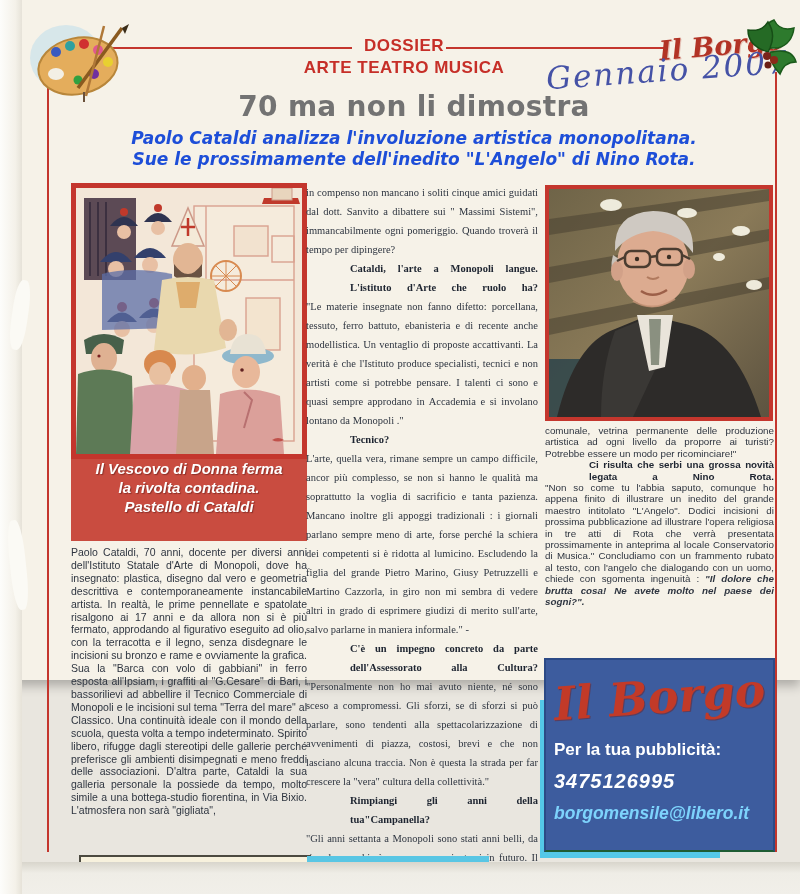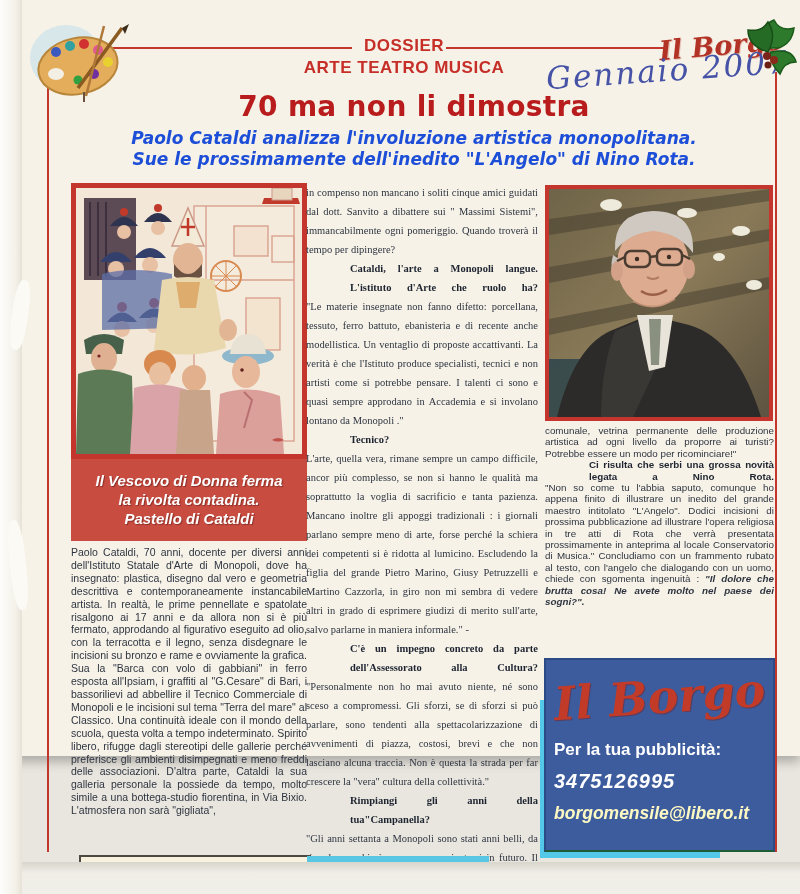--- a/index.html
+++ b/index.html
@@ -2,21 +2,21 @@
 <html lang="it"><head>
 <meta charset="utf-8">
 <style>
   html,body{margin:0;padding:0;}
   body{
     width:800px;height:894px;position:relative;overflow:hidden;
     background:#e9e6df;
     font-family:"Liberation Sans", sans-serif;
   }
   .page{
-    position:absolute;left:14px;top:0;width:786px;height:756px;
+    position:absolute;left:14px;top:0;width:786px;height:680px;
     background:#f6f2e8;
     box-shadow:0 6px 10px rgba(0,0,0,.25);
   }
   .torn-edge{
     position:absolute;left:0;top:0;width:22px;height:894px;
     background:linear-gradient(90deg,#fdfdfb 0%,#f4f1e9 70%,#e6e2d8 100%);
     z-index:5;
   }
   .tear-bump{position:absolute;background:#fbfaf5;border-radius:40%;z-index:6;}
   .below-page{
@@ -42,39 +42,39 @@
     font-family:"DejaVu Serif", serif;font-style:italic;
     font-size:31px;color:#4552a6;transform:rotate(-4deg);
     letter-spacing:2px;white-space:nowrap;z-index:3;
   }
   .vline{position:absolute;width:2px;background:#c4362d;z-index:2;}
   .vline-left{left:33px;top:88px;height:764px;}
   .vline-right{left:761px;top:72px;height:780px;}
   
   .headline{
     position:absolute;left:100px;top:90px;width:600px;text-align:center;
-    font-size:28px;font-weight:bold;color:#b91c1c;letter-spacing:.3px;
+    font-size:28px;font-weight:bold;color:#737373;letter-spacing:.3px;
     font-family:"DejaVu Sans", sans-serif;z-index:3;
   }
   .subhead{
     position:absolute;left:60px;top:128px;width:680px;text-align:center;
     font-size:17px;font-weight:bold;font-style:italic;color:#1d4ed8;
     line-height:21px;z-index:3;font-family:"DejaVu Sans", sans-serif;
   }
   
   .painting-frame{
     position:absolute;left:57px;top:183px;width:236px;height:276px;
     background:#c4362d;padding:0;z-index:3;
   }
   .painting-frame svg{position:absolute;left:5px;top:5px;}
   .caption-box{
     position:absolute;left:57px;top:459px;width:236px;height:82px;
     background:#c94c40;color:#fff;text-align:center;
     font-weight:bold;font-style:italic;font-size:15px;line-height:19px;
-    padding-top:12px;box-sizing:border-box;z-index:3;
+    padding-top:0;box-sizing:border-box;z-index:3;
     text-shadow:1px 1px 1px rgba(80,20,15,.5);
   }
   
   .photo-frame{
     position:absolute;left:531px;top:185px;width:228px;height:236px;
     background:#c4362d;z-index:3;
   }
   .photo-frame svg{position:absolute;left:4px;top:4px;}
   
   .coltext{position:absolute;overflow:hidden;color:#2e3540;text-align:justify;z-index:3;}
@@ -93,21 +93,21 @@
     background:#3d5c9e;border:2px solid #2c4a86;box-sizing:border-box;z-index:3;
     border-bottom-color:#1e5c34;
   }
   .ad-logo{
     text-align:center;font-family:"DejaVu Serif", serif;font-style:italic;font-weight:bold;
     font-size:46px;color:#c23a28;transform:rotate(-4deg);margin-top:10px;
     text-shadow:1px 1px 0 rgba(120,20,10,.4);
   }
   .ad-line1{color:#fff;font-weight:bold;font-size:17px;margin:16px 0 0 8px;}
   .ad-phone{color:#fff;font-weight:bold;font-style:italic;font-size:20px;letter-spacing:1px;margin:10px 0 0 8px;}
-  .ad-email{color:#fef9c3;font-weight:bold;font-style:italic;font-size:17.5px;margin:10px 0 0 8px;}
+  .ad-email{color:#7dd3fc;font-weight:bold;font-style:italic;font-size:17.5px;margin:10px 0 0 8px;}
   
   .frag-cream{
     position:absolute;left:65px;top:855px;width:228px;height:10px;
     background:#f7f1dd;border:2px solid #4c4a40;border-bottom:none;z-index:3;
   }
   .frag-cyan-mid{position:absolute;left:293px;top:856px;width:182px;height:9px;background:#59c6e4;z-index:3;}
   .icon-palette{position:absolute;left:26px;top:22px;z-index:3;}
   .icon-holly{position:absolute;left:740px;top:18px;z-index:4;}
 </style>
 </head>

